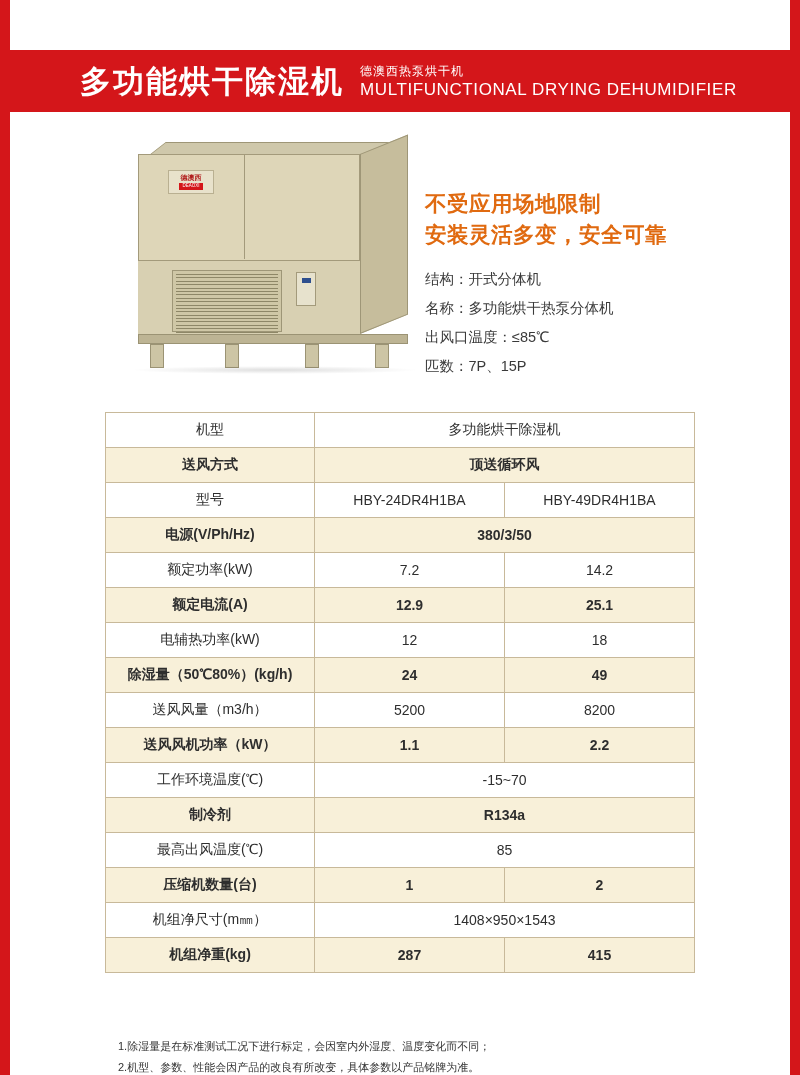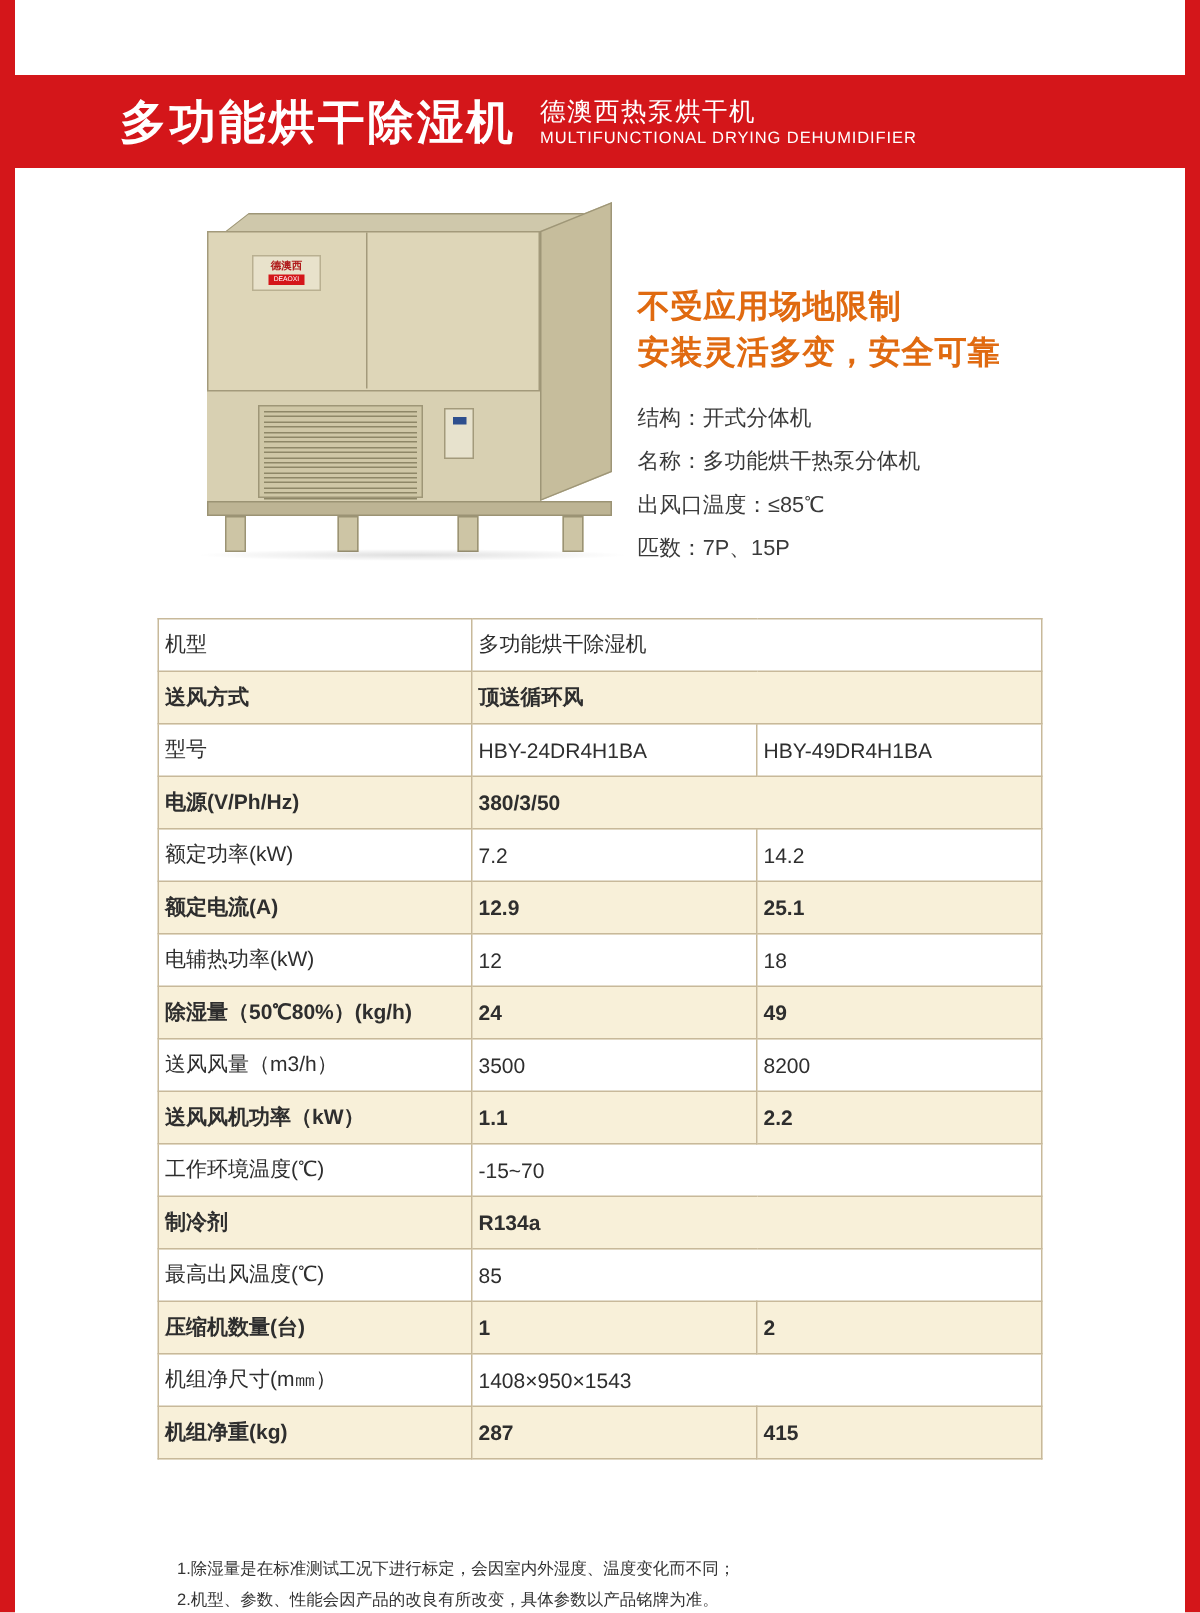--- a/index.html
+++ b/index.html
@@ -52,25 +52,25 @@
     letter-spacing: 2px;
     line-height: 1;
   }
   .header-right {
     margin-left: 16px;
     color: #ffffff;
     line-height: 1.12;
     padding-top: 2px;
   }
   .header-sub-cn {
+    font-size: 12px;
+    letter-spacing: 1px;
+  }
+  .header-sub-en {
     font-size: 17px;
-    letter-spacing: 1px;
-  }
-  .header-sub-en {
-    font-size: 11px;
     letter-spacing: 0.6px;
     margin-top: 2px;
   }
 
   
   .hero {
     position: relative;
     height: 300px;
   }
 
@@ -224,20 +224,21 @@
     width: 590px;
   }
   table.spec {
     border-collapse: collapse;
     width: 590px;
     table-layout: fixed;
   }
   table.spec td {
     border: 1px solid #c8b99a;
     height: 34px;
+    text-align: center;
     vertical-align: middle;
     font-size: 14px;
     color: #2e2e2e;
     padding: 0 4px;
   }
   table.spec tr.alt td { background: #f8f0d9; font-weight: bold; }
   table.spec td.label { width: 200px; }
 
   .notes {
     position: absolute;
@@ -361,21 +362,21 @@
             <td>12</td>
             <td>18</td>
           </tr>
           <tr class="alt">
             <td class="label">除湿量（50℃80%）(kg/h)</td>
             <td>24</td>
             <td>49</td>
           </tr>
           <tr>
             <td class="label">送风风量（m3/h）</td>
-            <td>3500</td>
+            <td>5200</td>
             <td>8200</td>
           </tr>
           <tr class="alt">
             <td class="label">送风风机功率（kW）</td>
             <td>1.1</td>
             <td>2.2</td>
           </tr>
           <tr>
             <td class="label">工作环境温度(℃)</td>
             <td colspan="2">-15~70</td>

